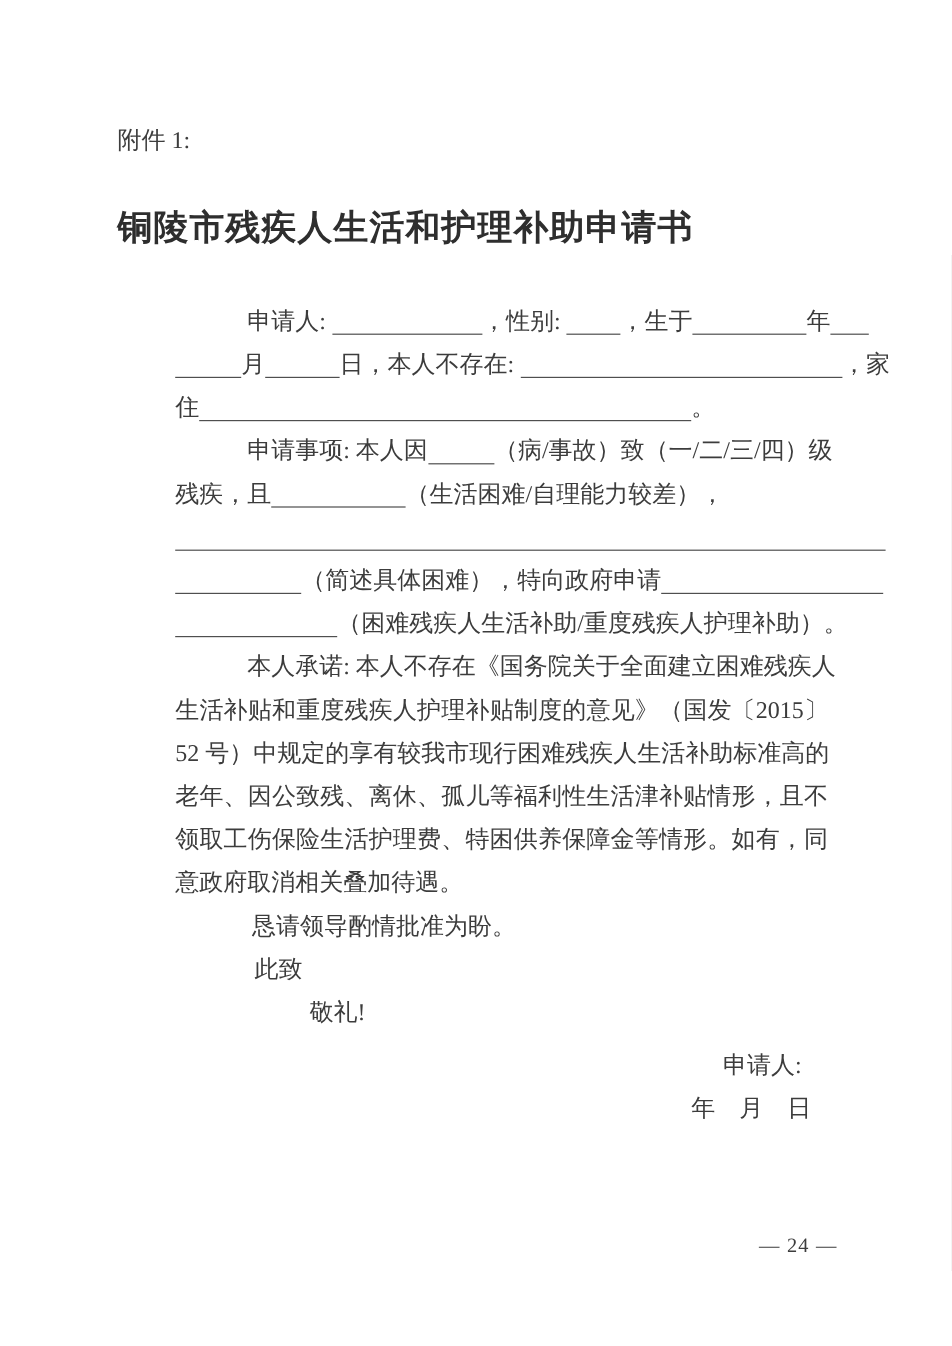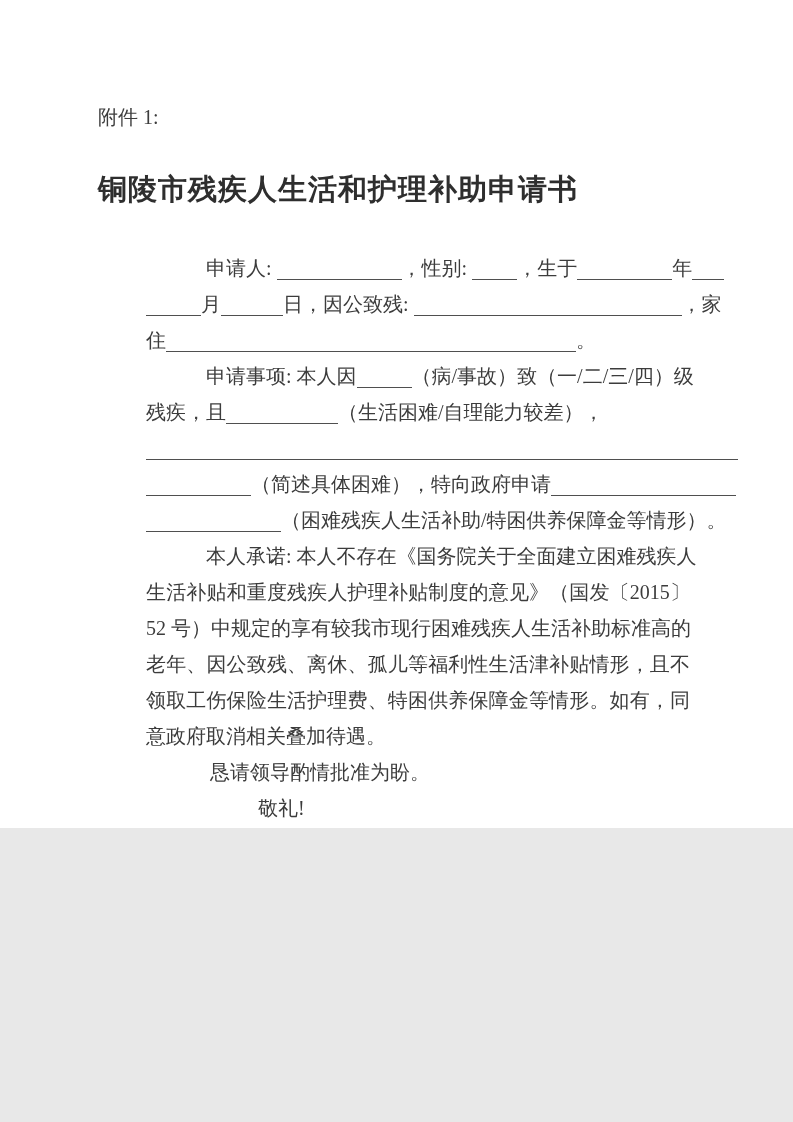--- a/index.html
+++ b/index.html
@@ -1,18 +1,18 @@
 <!DOCTYPE html>
 <html><head>
 <meta charset="utf-8">
 <style>
   html,body { margin:0; padding:0; background:#e8e8e8; }
   .page {
     position:relative;
-    width:793px; height:828px;
+    width:793px; height:1122px;
     margin:0 auto;
     background:#ffffff;
     font-family:"Liberation Serif","DejaVu Serif",serif;
     color:#3a3a3a;
     overflow:hidden;
   }
   .content {
     position:absolute;
     left:98px; top:104px;
     width:592px;
@@ -69,33 +69,34 @@
 </style>
 </head>
 <body>
 
 <div class="page">
   <div class="content">
     <div class="attachment">附件 1:</div>
     <div class="doc-title">铜陵市残疾人生活和护理补助申请书</div>
     <div class="form-body">
         <div class="line" style="padding-left: 60px;"><span class="t">申请人: </span><span class="blank" style="width: 125px;"></span><span class="t">，性别: </span><span class="blank" style="width: 45px;"></span><span class="t">，生于</span><span class="blank" style="width: 95px;"></span><span class="t">年</span><span class="blank" style="width: 32px;"></span></div>
-        <div class="line"><span class="blank" style="width: 55px;"></span><span class="t">月</span><span class="blank" style="width: 62px;"></span><span class="t">日，因公致残: </span><span class="blank" style="width: 268px;"></span><span class="t">，家</span></div>
+        <div class="line"><span class="blank" style="width: 55px;"></span><span class="t">月</span><span class="blank" style="width: 62px;"></span><span class="t">日，本人不存在: </span><span class="blank" style="width: 268px;"></span><span class="t">，家</span></div>
         <div class="line"><span class="t">住</span><span class="blank" style="width: 410px;"></span><span class="t">。</span></div>
         <div class="line" style="padding-left: 60px;"><span class="t">申请事项: 本人因</span><span class="blank" style="width: 55px;"></span><span class="t">（病/事故）致（一/二/三/四）级</span></div>
         <div class="line"><span class="t">残疾，且</span><span class="blank" style="width: 112px;"></span><span class="t">（生活困难/自理能力较差），</span></div>
         <div class="line"><span class="blank" style="width: 592px;"></span></div>
         <div class="line"><span class="blank" style="width: 105px;"></span><span class="t">（简述具体困难），特向政府申请</span><span class="blank" style="width: 185px;"></span></div>
-        <div class="line"><span class="blank" style="width: 135px;"></span><span class="t">（困难残疾人生活补助/特困供养保障金等情形）。</span></div>
+        <div class="line"><span class="blank" style="width: 135px;"></span><span class="t">（困难残疾人生活补助/重度残疾人护理补助）。</span></div>
         <div class="line justify" style="padding-left: 60px;"><span class="t">本人承诺: 本人不存在《国务院关于全面建立困难残疾人</span></div>
         <div class="line justify"><span class="t">生活补贴和重度残疾人护理补贴制度的意见》（国发〔2015〕</span></div>
         <div class="line justify"><span class="t">52 号）中规定的享有较我市现行困难残疾人生活补助标准高的</span></div>
         <div class="line justify"><span class="t">老年、因公致残、离休、孤儿等福利性生活津补贴情形，且不</span></div>
         <div class="line justify"><span class="t">领取工伤保险生活护理费、特困供养保障金等情形。如有，同</span></div>
         <div class="line"><span class="t">意政府取消相关叠加待遇。</span></div>
         <div class="line" style="padding-left: 64px;"><span class="t">恳请领导酌情批准为盼。</span></div>
+        <div class="line" style="padding-left: 66px;"><span class="t">此致</span></div>
         <div class="line" style="padding-left: 112px;"><span class="t">敬礼!</span></div>
         <div class="line right" style="padding-right: 22px; margin-top: 8px;"><span class="t">申请人:</span></div>
         <div class="line right" style="padding-right: 14px;"><span class="t">年　月　日</span></div>
       </div>
   </div>
   <div class="page-number">— 24 —</div>
 </div>
 
 </body></html>

